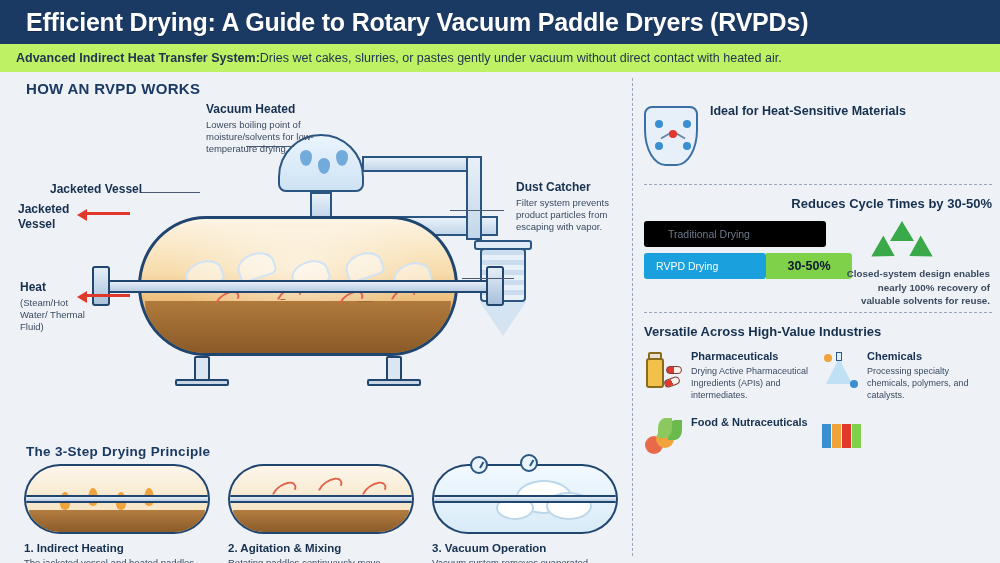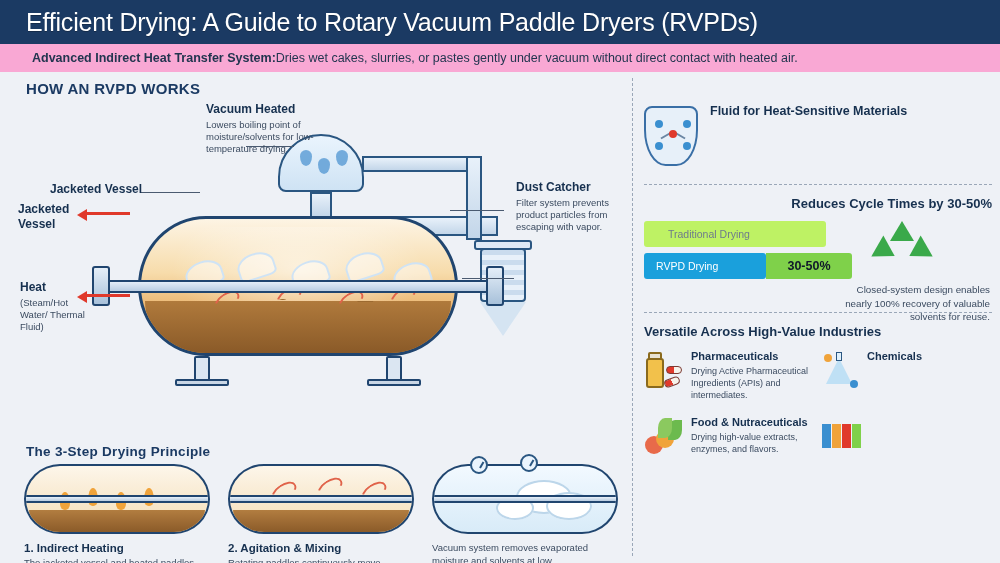--- a/index.html
+++ b/index.html
@@ -13,26 +13,26 @@
     position: relative;
   }
   .page { position: relative; width: 1000px; height: 563px; background: #eef1f6; }
 
   
   .header {
     height: 44px; background: #1b3a63; color: #ffffff;
     display: flex; align-items: center; padding-left: 26px;
   }
   .header h1 {
-    font-size: 25px; font-weight: normal; margin: 0; letter-spacing: -0.2px;
+    font-size: 25px; font-weight: bold; margin: 0; letter-spacing: -0.2px;
     text-shadow: 0 1px 0 rgba(0,0,0,.25);
   }
   .subbar {
-    height: 28px; background: #f9a8d4; display: flex; align-items: center;
-    padding-left: 32px; font-size: 12.5px; color: #22354f;
+    height: 28px; background: #bef264; display: flex; align-items: center;
+    padding-left: 16px; font-size: 12.5px; color: #22354f;
   }
   .subbar b { font-weight: bold; }
   .subbar .sub-rest { font-weight: normal; }
 
   
   .body-area { position: relative; height: 491px; display: flex; }
   .left-col { width: 632px; position: relative; }
   .divider-v {
     position: absolute; left: 632px; top: 6px; width: 0;
     border-left: 1px dashed #9aa7b8; height: 478px;
@@ -216,21 +216,21 @@
   .adv-desc { font-size: 9.8px; color: #3b4b60; line-height: 1.4; }
 
   .h-sub { font-size: 13px; font-weight: bold; color: #16304f; }
 
   .bars { position: absolute; }
   .bar-row { height: 26px; display: flex; align-items: center; margin-bottom: 6px; }
   .bar {
     height: 26px; display: flex; align-items: center; font-size: 10.5px; color: #fff;
     padding-left: 12px; border-radius: 3px;
   }
-  .bar.trad { background: #bef264; color: #6e7b8c; width: 182px; padding-left: 24px; }
+  .bar.trad { background: #000000; color: #6e7b8c; width: 182px; padding-left: 24px; }
   .bar.rvpd { background: #1aa0dc; width: 122px; }
   .bar-value {
     display: flex; align-items: center; justify-content: center;
     width: 86px; height: 26px; background: #7fd14a; color: #0f172a;
     font-weight: bold; font-size: 12.5px; border-radius: 0 3px 3px 0;
   }
   .recycle-tri {
     position: absolute; width: 0; height: 0;
     border-left: 12px solid transparent; border-right: 12px solid transparent;
     border-bottom: 20px solid #3aa94a;
@@ -382,20 +382,21 @@
           <div class="mini-vessel blue">
             <div class="cloud" style="left:82px;top:14px;width:56px;height:34px;"></div>
             <div class="cloud" style="left:112px;top:26px;width:46px;height:28px;"></div>
             <div class="cloud" style="left:62px;top:30px;width:38px;height:24px;"></div>
             <div class="mini-shaft"></div>
             <div class="mini-leg" style="left:40px;"></div>
             <div class="mini-leg" style="right:40px;"></div>
           </div>
           <div class="gauge" style="position:absolute;left:42px;top:-8px;"></div>
           <div class="gauge" style="position:absolute;left:92px;top:-10px;"></div>
+          <div class="step-title">3. Vacuum Operation</div>
           <div class="step-desc">Vacuum system removes evaporated moisture and solvents at low temperatures.</div>
         </div>
       </div>
     </div>
 
     <div class="divider-v"></div>
 
     <div class="right-col">
 
 
@@ -403,21 +404,21 @@
         <div style="position:relative;min-height:72px;padding-left:66px;">
           <div class="shield">
             <div class="molecule-line" style="left:14px;top:26px;width:14px;transform:rotate(-30deg);"></div>
             <div class="molecule-line" style="left:26px;top:26px;width:14px;transform:rotate(30deg);"></div>
             <div class="molecule-dot" style="left:23px;top:22px;"></div>
             <div class="molecule-dot b" style="left:9px;top:12px;"></div>
             <div class="molecule-dot b" style="left:37px;top:12px;"></div>
             <div class="molecule-dot b" style="left:9px;top:34px;"></div>
             <div class="molecule-dot b" style="left:37px;top:34px;"></div>
           </div>
-          <div class="adv-title">Fluid for Heat-Sensitive Materials</div>
+          <div class="adv-title">Ideal for Heat-Sensitive Materials</div>
         </div>
       </div>
 
       <div class="hr-dash" style="top:112px;"></div>
 
       <div class="adv-block" style="top:124px;text-align:right;">
         <div class="h-sub">Reduces Cycle Times by 30-50%</div>
 
         <div style="position:relative;margin-top:10px;height:80px;">
           <div class="bars" style="left:0;top:0;">
@@ -433,21 +434,21 @@
               <div class="bar-value">30-50%</div>
             </div>
           </div>
 
           <div style="position:absolute;left:200px;top:-2px;width:150px;">
             <div style="position:relative;height:46px;">
               <div class="recycle-tri" style="left:46px;top:2px;"></div>
               <div class="recycle-tri" style="left:30px;top:22px;transform:rotate(120deg);"></div>
               <div class="recycle-tri" style="left:62px;top:22px;transform:rotate(-120deg);"></div>
             </div>
-            <div class="adv-desc" style="width:146px;margin-top:18px;">Closed-system design enables nearly 100% recovery of valuable solvents for reuse.</div>
+            <div class="adv-desc" style="width:146px;margin-top:2px;font-weight:bold;">Closed-system design enables nearly 100% recovery of valuable solvents for reuse.</div>
           </div>
         </div>
       </div>
 
       <div class="hr-dash" style="top:240px;"></div>
 
       <div class="adv-block" style="top:252px;">
         <div class="ind-title">Versatile Across High-Value Industries</div>
       </div>
 
@@ -468,33 +469,33 @@
 
         <div class="ind-cell">
           <div class="ind-icon">
             <div class="flask"></div>
             <div class="flask-neck"></div>
             <div class="molecule-dot" style="left:4px;top:4px;background:#f0a33a;"></div>
             <div class="molecule-dot b" style="left:30px;top:30px;"></div>
           </div>
           <div class="ind-text">
             <div class="ind-name">Chemicals</div>
+            <div class="ind-desc">Processing specialty chemicals, polymers, and catalysts.</div>
           </div>
         </div>
 
         <div class="ind-cell">
           <div class="ind-icon">
             <div class="apple" style="left:1px;top:20px;"></div>
             <div class="apple" style="left:12px;top:14px;background:#f0a33a;"></div>
             <div class="leaf" style="left:24px;top:4px;"></div>
             <div class="leaf" style="left:14px;top:2px;background:#8bc95f;"></div>
           </div>
           <div class="ind-text">
             <div class="ind-name">Food &amp; Nutraceuticals</div>
-            <div class="ind-desc">Drying high-value extracts, enzymes, and flavors.</div>
           </div>
         </div>
 
         <div class="ind-cell">
           <div class="ind-icon">
             <div class="swatch" style="left:2px;top:8px;background:#3a8fd0;"></div>
             <div class="swatch" style="left:12px;top:8px;background:#f0a33a;"></div>
             <div class="swatch" style="left:22px;top:8px;background:#e0392b;"></div>
             <div class="swatch" style="left:32px;top:8px;background:#7fd14a;"></div>
           </div>

